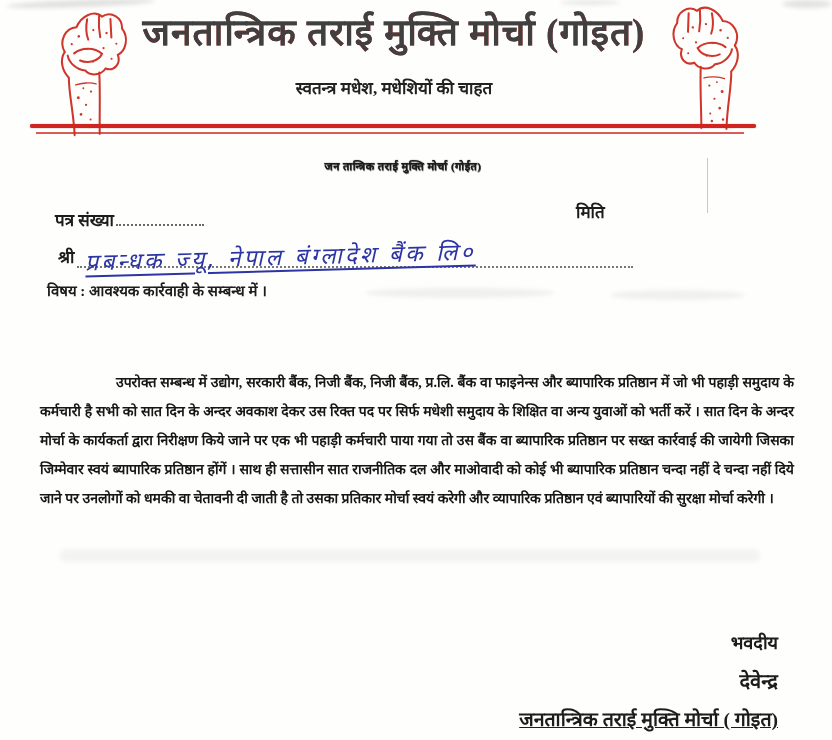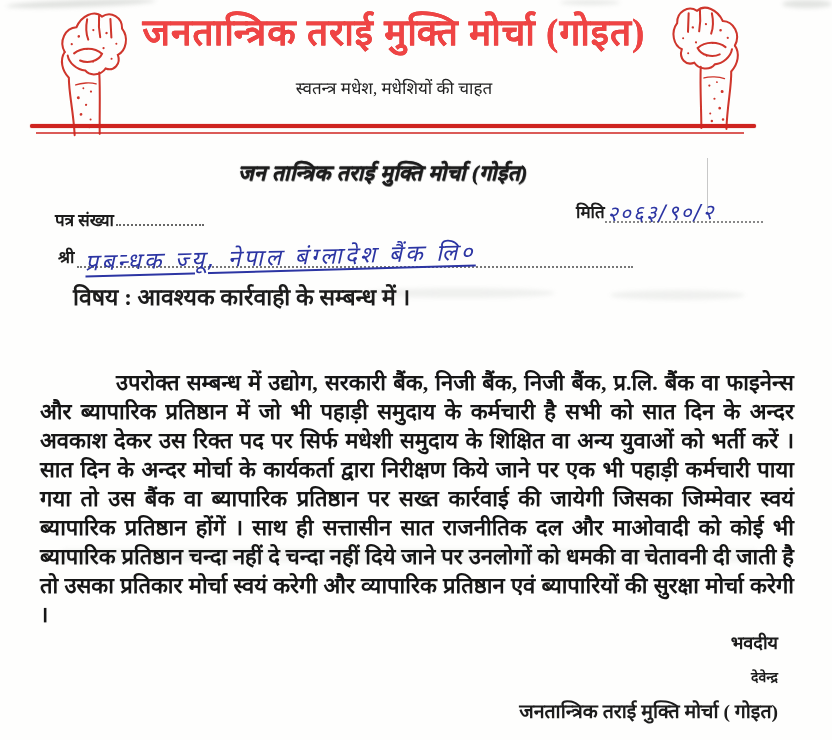--- a/index.html
+++ b/index.html
@@ -23,72 +23,71 @@
 
   
   .fist { position:absolute; width:116px; height:130px; }
   .fist.left  { left:32px; top:8px; transform:rotate(-3deg); }
   .fist.right { left:652px; top:2px; transform:scaleX(-1) rotate(-2deg); }
   .fist svg { width:100%; height:100%; }
 
   .head-text { position:absolute; left:136px; top:12px; width:516px; text-align:center; }
   .org-title {
     margin:0; font-size:37px; line-height:1.15; font-weight:bold;
-    color:#ef4444; letter-spacing:1px; white-space:nowrap;
+    color:#404040; letter-spacing:1px; white-space:nowrap;
     text-shadow:0 0 .6px #d4302a;
   }
-  .org-tagline { margin-top:21px; font-size:17px; font-weight:normal; color:#222; }
+  .org-tagline { margin-top:21px; font-size:17px; font-weight:bold; color:#222; }
 
   .rule { position:absolute; background:#cf2420; }
   .rule.thick { left:30px; top:124px; width:726px; height:4px; border-radius:2px; box-shadow:0 0 1px #cf2420; }
   .rule.thin  { left:36px; top:132px; width:708px; height:2px; opacity:.75; }
 
   
   .meta-row { position:absolute; left:0; top:158px; width:832px; font-size:17px; font-weight:bold; }
   .letter-no { position:absolute; left:55px; top:6px;margin-top:44px; }
   .dots { display:inline-block; width:88px; height:14px; border-bottom:2px dotted #666; margin-left:2px; }
   .center-line {
-    position:absolute; left:238px; top:0; width:330px; text-align:left;
-    font-size:21px; letter-spacing:.5px;
+    position:absolute; left:238px; top:0; width:330px; text-align:center;
+    font-size:11px; letter-spacing:.5px;
     text-shadow:0 0 1px rgba(20,20,20,.85), .5px .5px 0 rgba(20,20,20,.5);
     white-space:nowrap;
-    font-style:italic;
   }
   .miti { position:absolute; left:576px; top:5px; white-space:nowrap;margin-top:37px; }
   .date-line { display:inline-block; min-width:158px; border-bottom:2px dotted #888; position:relative; height:20px; vertical-align:bottom; }
   .handwriting {
     font-family:"DejaVu Sans","Liberation Sans",sans-serif;
     font-style:italic; color:#2c35a3; font-weight:normal;
   }
   .hand-date { position:absolute; left:2px; bottom:-5px; font-size:21px; letter-spacing:2px; transform:rotate(-1deg); white-space:nowrap; }
 
   
   .addressee-row { position:absolute; left:58px; top:244px; width:700px; font-size:17px; font-weight:bold; }
   .addr-line { display:inline-block; width:556px; height:22px; border-bottom:2px dotted #777; position:relative; margin-left:3px; vertical-align:bottom; }
   .hand-name {
     position:absolute; left:8px; bottom:-6px; font-size:23px; letter-spacing:3px;
     transform:rotate(-1.6deg); white-space:nowrap;
     text-decoration:underline; text-decoration-thickness:1.5px; text-underline-offset:5px;
   }
 
   
-  .subject { position:absolute; left:73px; top:280px; font-size:23px; font-weight:bold; }
+  .subject { position:absolute; left:47px; top:280px; font-size:15px; font-weight:bold; }
 
   
   .body-text {
     position:absolute; left:40px; top:368px; width:754px; margin:0;
-    font-size:22px; line-height:29px; font-weight:bold; text-align:justify;
+    font-size:14px; line-height:29px; font-weight:bold; text-align:justify;
     text-indent:76px; color:#161616;
   }
 
   
   .sig-block { position:absolute; left:462px; top:630px; width:316px; text-align:right; }
   .sig-closing { font-size:18px; font-weight:bold; }
-  .sig-name { font-size:14px; font-weight:bold; margin-top:13px; }
-  .sig-org { font-size:19.5px; font-weight:bold; margin-top:11px; white-space:nowrap; }
+  .sig-name { font-size:20px; font-weight:bold; margin-top:13px; }
+  .sig-org { font-size:19.5px; font-weight:bold; margin-top:11px; white-space:nowrap;text-decoration:underline; }
 </style>
 </head>
 <body>
 
 <div class="page">
 
   <div class="smudge tl"></div>
   <div class="smudge tm"></div>
   <div class="smudge tr"></div>
   <div class="smudge subj1"></div>
@@ -171,21 +170,21 @@
 
   <div class="rule thick"></div>
   <div class="rule thin"></div>
 
   <div class="meta-row">
     <div class="letter-no">
       <span>पत्र संख्या</span><span class="dots"></span>
     </div>
     <div class="center-line">जन तान्त्रिक तराई मुक्ति मोर्चा (गोईत)</div>
     <div class="miti">
-      <span>मिति</span><span class="date-line"><span class="handwriting hand-date">२०६३/९०/२</span></span>
+      <span>मिति</span>
     </div>
   </div>
 
   <div class="addressee-row">
     <span>श्री</span><span class="addr-line"><span class="handwriting hand-name">प्रबन्धक ज्यू, नेपाल बंग्लादेश बैंक लि०</span></span>
   </div>
 
   <div class="subject">विषय : आवश्यक कार्रवाही के सम्बन्ध में ।</div>
 
   <p class="body-text">उपरोक्त सम्बन्ध में उद्योग, सरकारी बैंक, निजी बैंक, निजी बैंक, प्र.लि. बैंक वा फाइनेन्स और ब्यापारिक प्रतिष्ठान में जो भी पहाड़ी समुदाय के कर्मचारी है सभी को सात दिन के अन्दर अवकाश देकर उस रिक्त पद पर सिर्फ मधेशी समुदाय के शिक्षित वा अन्य युवाओं को भर्ती करें । सात दिन के अन्दर मोर्चा के कार्यकर्ता द्वारा निरीक्षण किये जाने पर एक भी पहाड़ी कर्मचारी पाया गया तो उस बैंक वा ब्यापारिक प्रतिष्ठान पर सख्त कार्रवाई की जायेगी जिसका जिम्मेवार स्वयं ब्यापारिक प्रतिष्ठान होंगें । साथ ही सत्तासीन सात राजनीतिक दल और माओवादी को कोई भी ब्यापारिक प्रतिष्ठान चन्दा नहीं दे चन्दा नहीं दिये जाने पर उनलोगों को धमकी वा चेतावनी दी जाती है तो उसका प्रतिकार मोर्चा स्वयं करेगी और व्यापारिक प्रतिष्ठान एवं ब्यापारियों की सुरक्षा मोर्चा करेगी ।</p>

